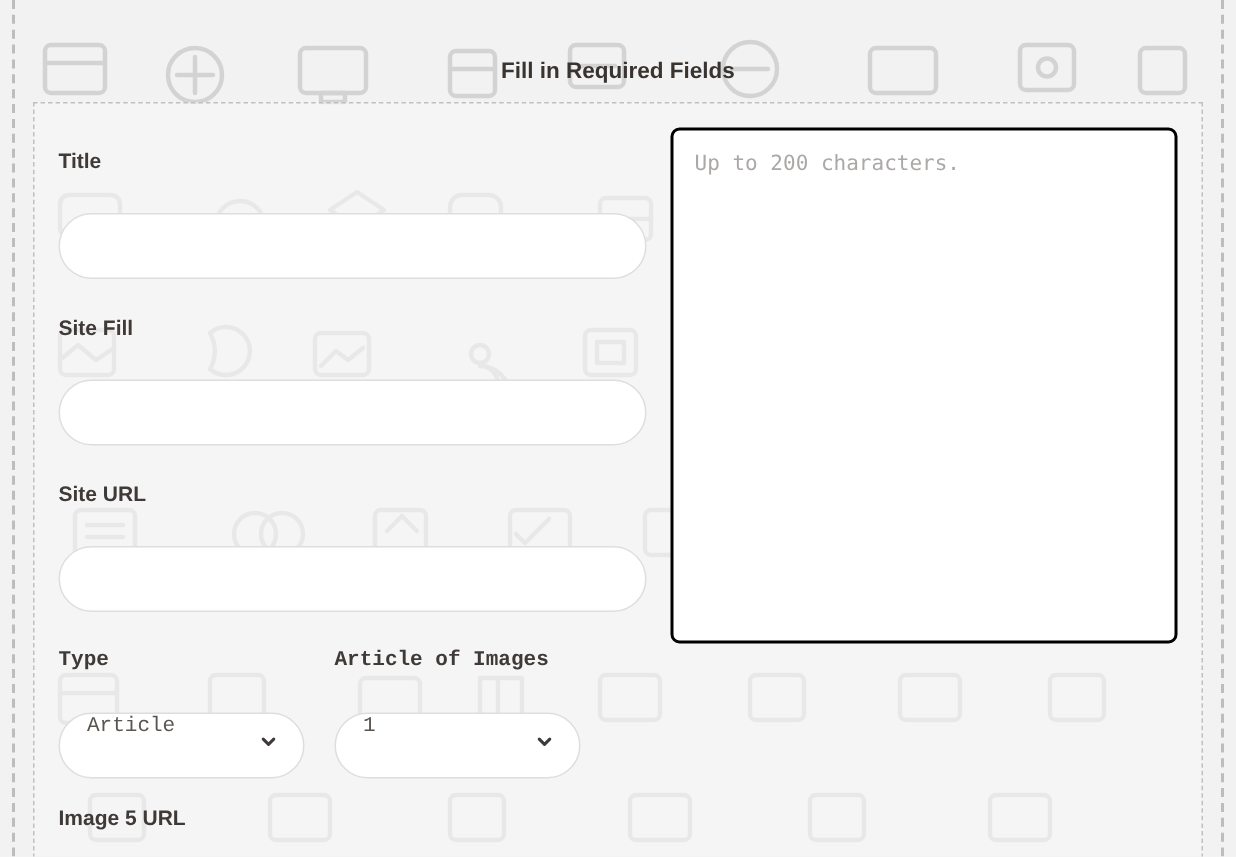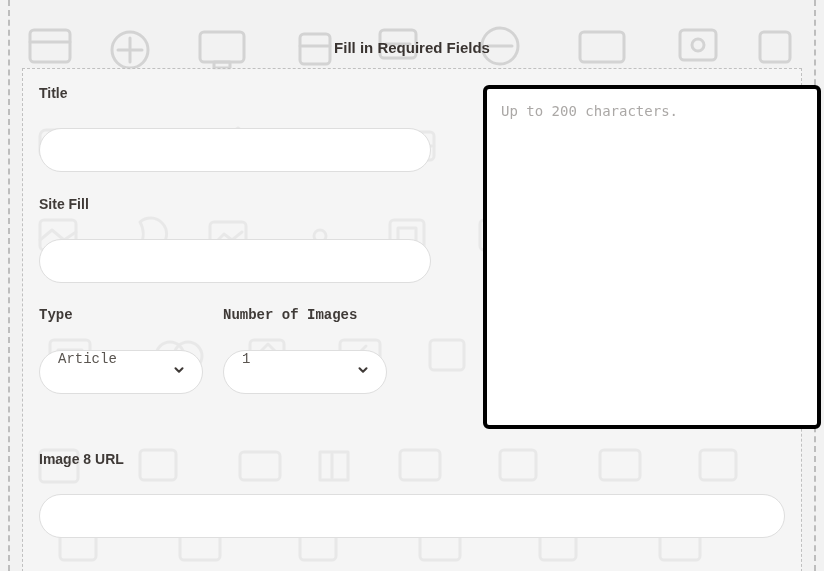--- a/index.html
+++ b/index.html
@@ -39,21 +39,21 @@
 
   .panel {
     border: 1px dashed #c0c0c0;
     background: rgba(247,247,247,0.6);
     padding: 16px 16px 22px 16px;
     height: 524px;
     position: relative;
   }
 
   .row { display: flex; }
-  .leftcol { flex: 0 0 392px; }
+  .leftcol { flex: 0 0 392px; margin-top: 14px; }
   .rightcol { flex: 1 1 auto; padding-left: 16px; }
 
   .field-label {
     font-size: 14px;
     font-weight: 700;
     color: #3f3a37;
     margin-bottom: 27px;
     display: block;
   }
 
@@ -67,29 +67,28 @@
     background: #ffffff;
     padding: 0 18px;
     font-size: 14px;
     color: #555;
     outline: none;
   }
 
   .textarea {
     width: 100%;
     height: 344px;
-    border: 4px solid #000000;
+    border: 2px solid #000000;
     border-radius: 6px;
     background: #ffffff;
     padding: 14px 14px;
     font-size: 14px;
     color: #555;
     resize: none;
     outline: none;
-    margin-left: 36px;
   }
   .textarea::placeholder { color: #aba8a6; }
 
   .selectors { display: flex; gap: 20px; }
   .selector-col { flex: 0 0 164px; font-family: Liberation Mono, monospace; }
 
   .pill-select {
     position: relative;
     width: 164px;
     height: 44px;
@@ -202,35 +201,39 @@
         <div class="group">
           <label class="field-label">Title</label>
           <input type="text" class="text-input" style="">
         </div>
 
         <div class="group">
           <label class="field-label">Site Fill</label>
           <input type="text" class="text-input" style="">
         </div>
 
+        <div class="group">
+          <label class="field-label">Site URL</label>
+          <input type="text" class="text-input" style="">
+        </div>
 
         <div class="selectors">
           <div class="selector-col">
             <label class="field-label">Type</label>
             <div class="pill-select">
               <span>Article</span>
               <span class="chev">
                 <svg width="14" height="14" viewBox="0 0 24 24" fill="none" stroke="currentColor" stroke-width="3.5" stroke-linecap="round" stroke-linejoin="round">
                     <polyline points="6 9 12 15 18 9"></polyline>
                   </svg>
               </span>
             </div>
           </div>
           <div class="selector-col">
-            <label class="field-label">Number of Images</label>
+            <label class="field-label">Article of Images</label>
             <div class="pill-select">
               <span>1</span>
               <span class="chev">
                 <svg width="14" height="14" viewBox="0 0 24 24" fill="none" stroke="currentColor" stroke-width="3.5" stroke-linecap="round" stroke-linejoin="round">
                     <polyline points="6 9 12 15 18 9"></polyline>
                   </svg>
               </span>
             </div>
           </div>
         </div>
@@ -238,18 +241,18 @@
       </div>
 
       <div class="rightcol">
         <div>
           <textarea class="textarea" placeholder="Up to 200 characters." style=""></textarea>
         </div>
       </div>
     </div>
 
     <div class="fullrow">
-      <label class="field-label">Image 8 URL</label>
+      <label class="field-label">Image 5 URL</label>
       <input type="text" class="text-input" style="">
     </div>
 
   </div>
 </div>
 
 </body></html>

